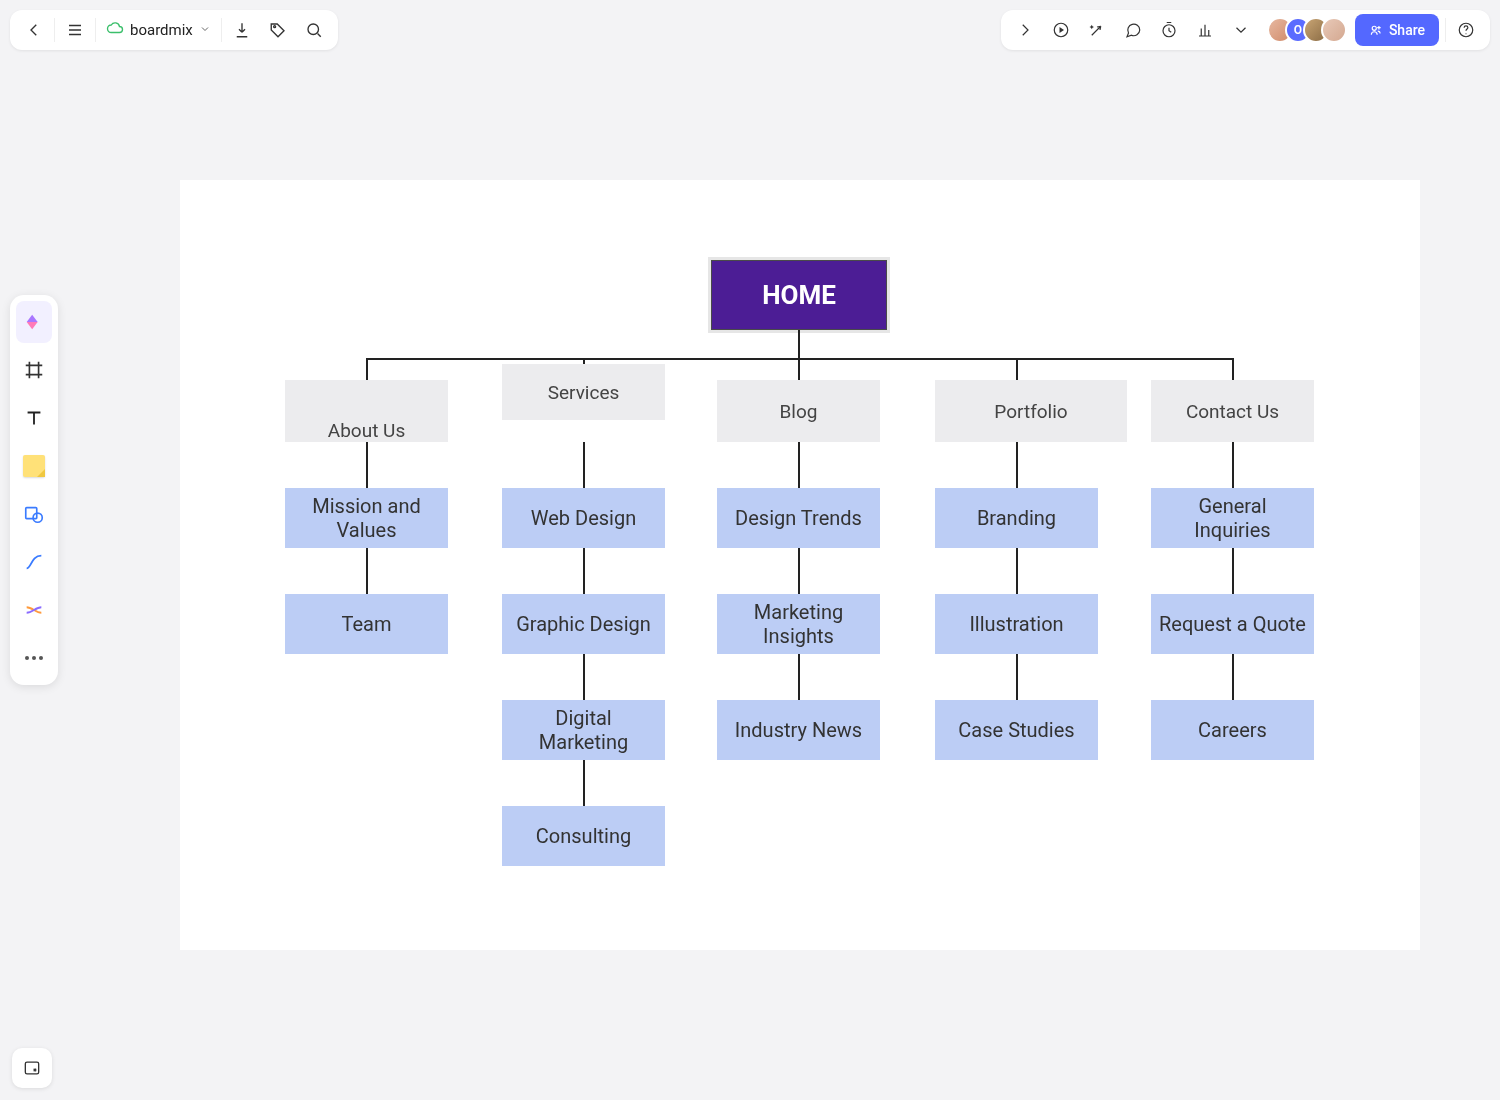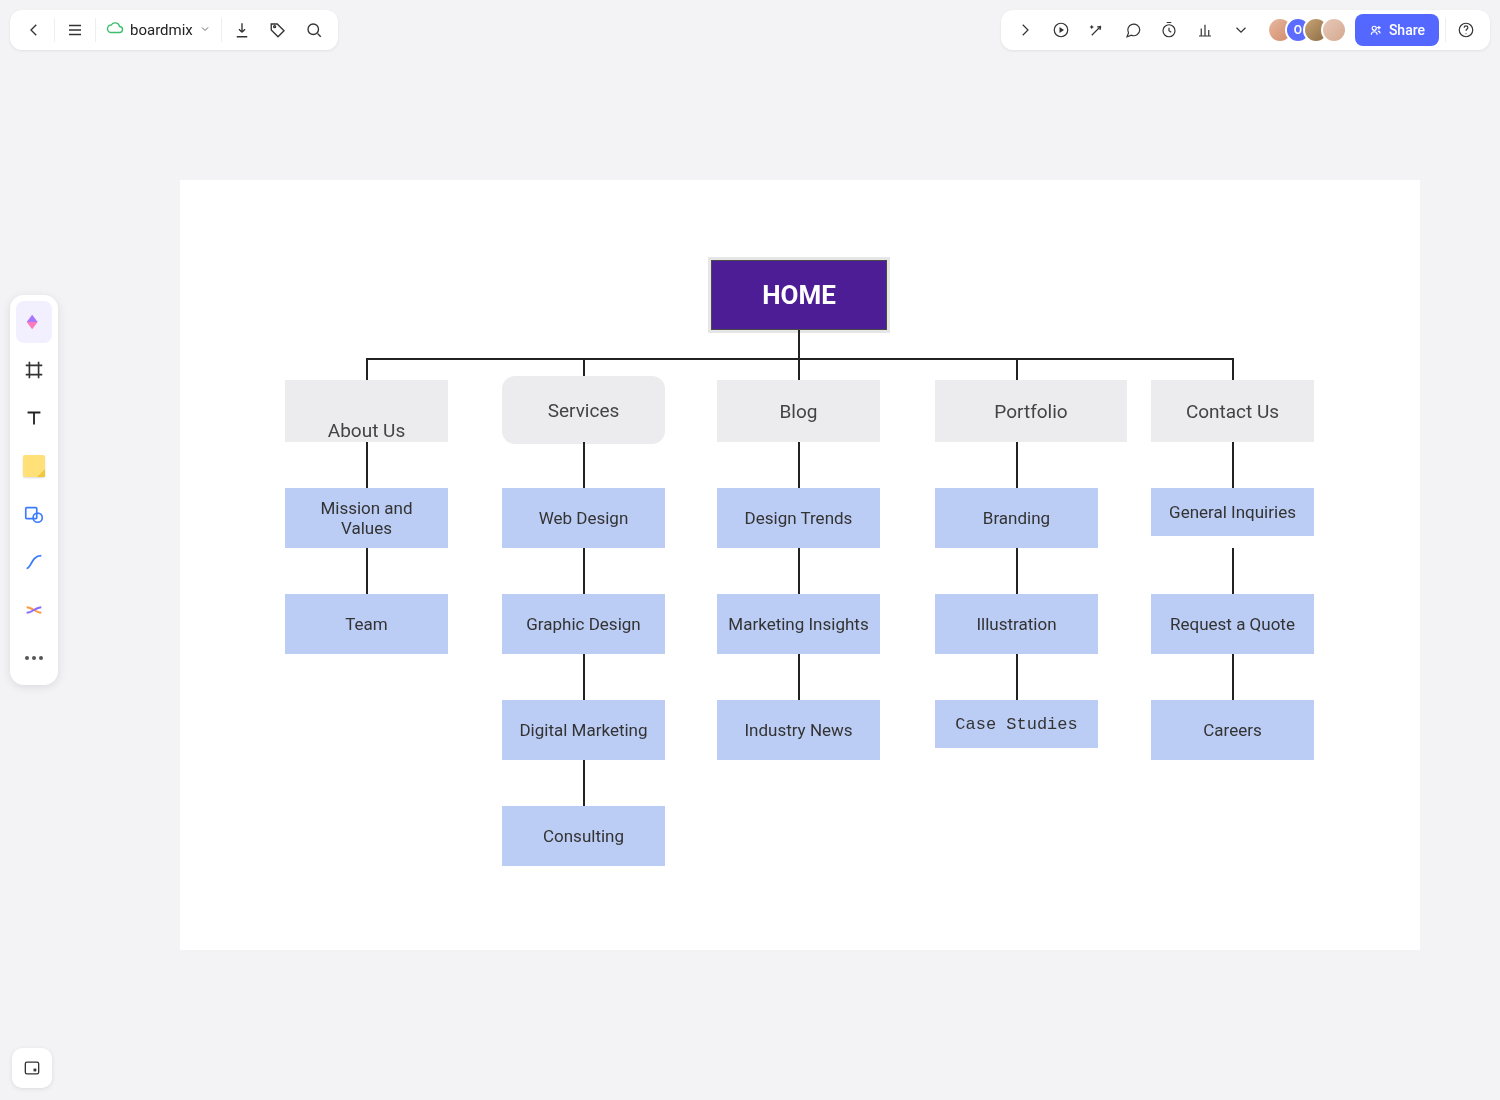--- a/index.html
+++ b/index.html
@@ -141,21 +141,21 @@
     left:180px; top:180px;
     width:1240px; height:770px;
     background:#fff;
   }
 
   
   .node{
     position:absolute;
     display:flex;align-items:center;justify-content:center;
     text-align:center;
-    font-size:17px;
+    font-size:20px;
     color:#333;
     padding:0 8px;
   }
   .root{
     background:#4c1d95;color:#fff;font-weight:700;font-size:26px;
     border:1px solid #4a4a4a;
     box-shadow: 0 0 0 3px #e6e6e6;
   }
   .cat{ background:#ececee; color:#444; font-size:19px;}
   .leaf{ background:#bccdf5; color:#333;}
@@ -347,21 +347,21 @@
 
   <div class="connector v" style="left:186px;top:178px;height:22px;"></div>
   <div class="connector v" style="left:403px;top:178px;height:22px;"></div>
   <div class="connector v" style="left:618px;top:178px;height:22px;"></div>
   <div class="connector v" style="left:836px;top:178px;height:22px;"></div>
   <div class="connector v" style="left:1052px;top:178px;height:22px;"></div>
 
   <div class="node cat" style="left:105px;top:200px;width:163px;height:62px;align-items:flex-end;">
       <span>About Us</span>
     </div>
-  <div class="node cat" style="left:322px;top:196px;width:163px;height:68px;border-radius:13px;">
+  <div class="node cat" style="left:322px;top:184px;width:163px;height:56px;">
       <span>Services</span>
     </div>
   <div class="node cat" style="left:537px;top:200px;width:163px;height:62px;">
       <span>Blog</span>
     </div>
   <div class="node cat" style="left:755px;top:200px;width:192px;height:62px;">
       <span>Portfolio</span>
     </div>
   <div class="node cat" style="left:971px;top:200px;width:163px;height:62px;">
       <span>Contact Us</span>
@@ -378,21 +378,21 @@
     </div>
   <div class="node leaf" style="left:322px;top:308px;width:163px;height:60px;">
       <span>Web Design</span>
     </div>
   <div class="node leaf" style="left:537px;top:308px;width:163px;height:60px;">
       <span>Design Trends</span>
     </div>
   <div class="node leaf" style="left:755px;top:308px;width:163px;height:60px;">
       <span>Branding</span>
     </div>
-  <div class="node leaf" style="left:971px;top:308px;width:163px;height:48px;">
+  <div class="node leaf" style="left:971px;top:308px;width:163px;height:60px;">
       <span>General Inquiries</span>
     </div>
 
   <div class="connector v" style="left:186px;top:368px;height:46px;"></div>
   <div class="connector v" style="left:403px;top:368px;height:46px;"></div>
   <div class="connector v" style="left:618px;top:368px;height:46px;"></div>
   <div class="connector v" style="left:836px;top:368px;height:46px;"></div>
   <div class="connector v" style="left:1052px;top:368px;height:46px;"></div>
 
   <div class="node leaf" style="left:105px;top:414px;width:163px;height:60px;">
@@ -415,21 +415,21 @@
   <div class="connector v" style="left:618px;top:474px;height:46px;"></div>
   <div class="connector v" style="left:836px;top:474px;height:46px;"></div>
   <div class="connector v" style="left:1052px;top:474px;height:46px;"></div>
 
   <div class="node leaf" style="left:322px;top:520px;width:163px;height:60px;">
       <span>Digital Marketing</span>
     </div>
   <div class="node leaf" style="left:537px;top:520px;width:163px;height:60px;">
       <span>Industry News</span>
     </div>
-  <div class="node leaf" style="left:755px;top:520px;width:163px;height:48px;font-family:Liberation Mono, monospace;">
+  <div class="node leaf" style="left:755px;top:520px;width:163px;height:60px;">
       <span>Case Studies</span>
     </div>
   <div class="node leaf" style="left:971px;top:520px;width:163px;height:60px;">
       <span>Careers</span>
     </div>
 
   <div class="connector v" style="left:403px;top:580px;height:46px;"></div>
 
   <div class="node leaf" style="left:322px;top:626px;width:163px;height:60px;">
       <span>Consulting</span>

